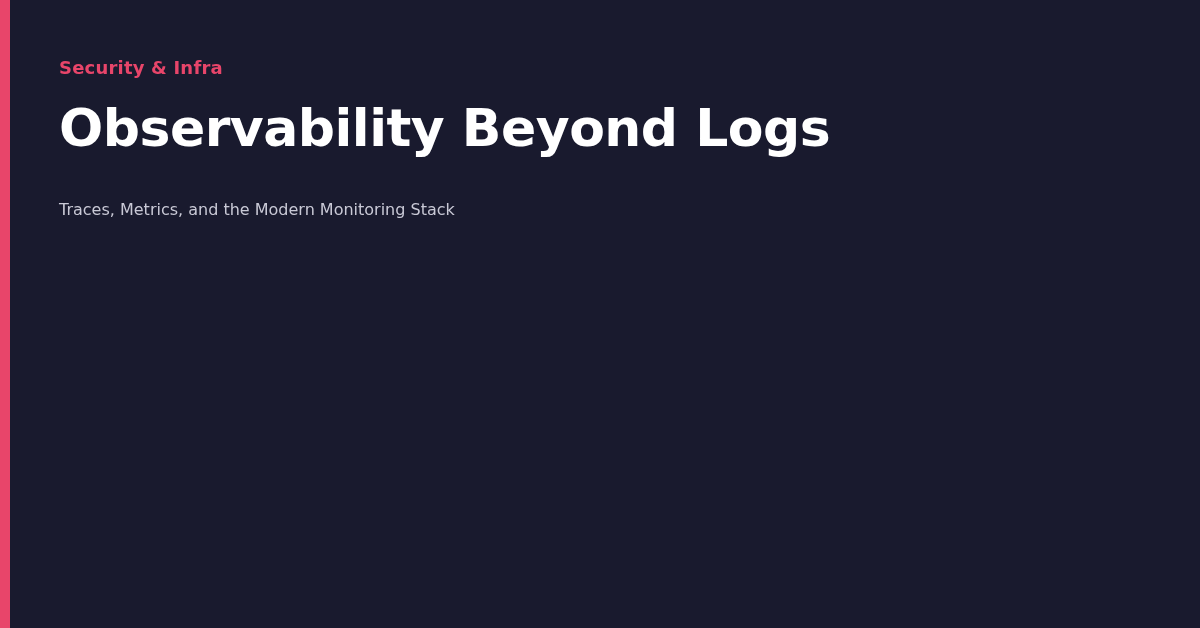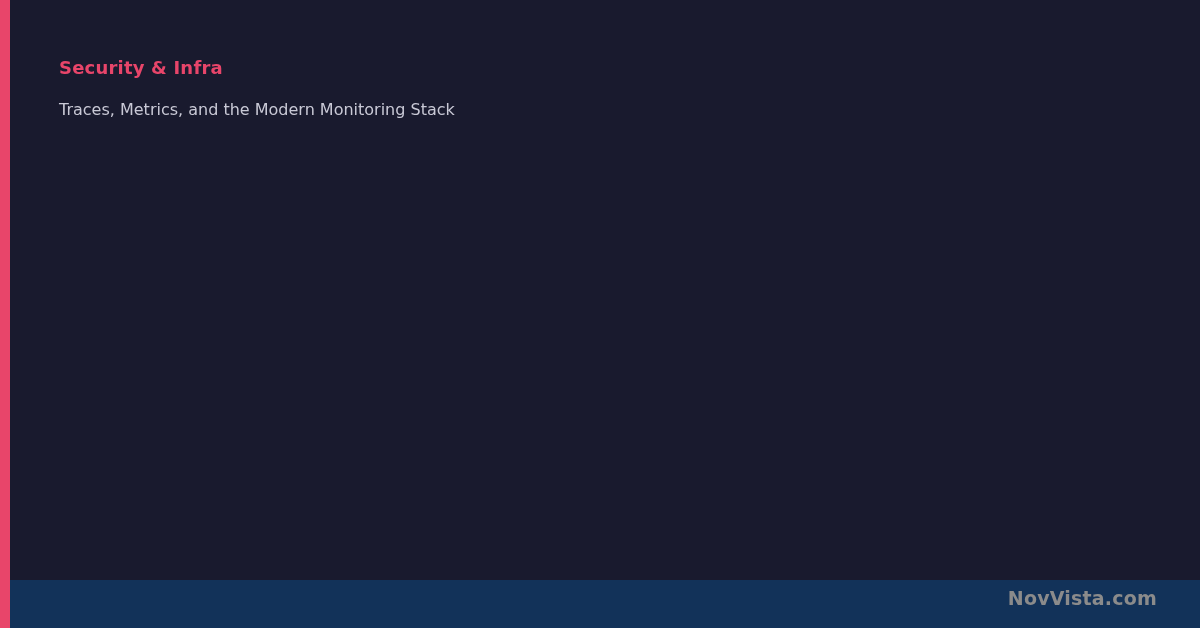--- a/index.html
+++ b/index.html
@@ -112,27 +112,23 @@
 </head>
 <body>
 
 <div class="card">
 
   <div class="stage">
 
     <div class="content">
       <div class="kicker">Security &amp; Infra</div>
 
+      <h1 class="headline">Observability Beyond Logs</h1>
 
       <div class="subhead">Traces, Metrics, and the Modern Monitoring Stack</div>
     </div>
 
   </div>
 
-  <div class="footer">
-    <div class="footer-inner">
-      <span class="site-name">NovVista.com</span>
-    </div>
-  </div>
 
   <div class="accent-bar"></div>
 
 </div>
 
 </body></html>

